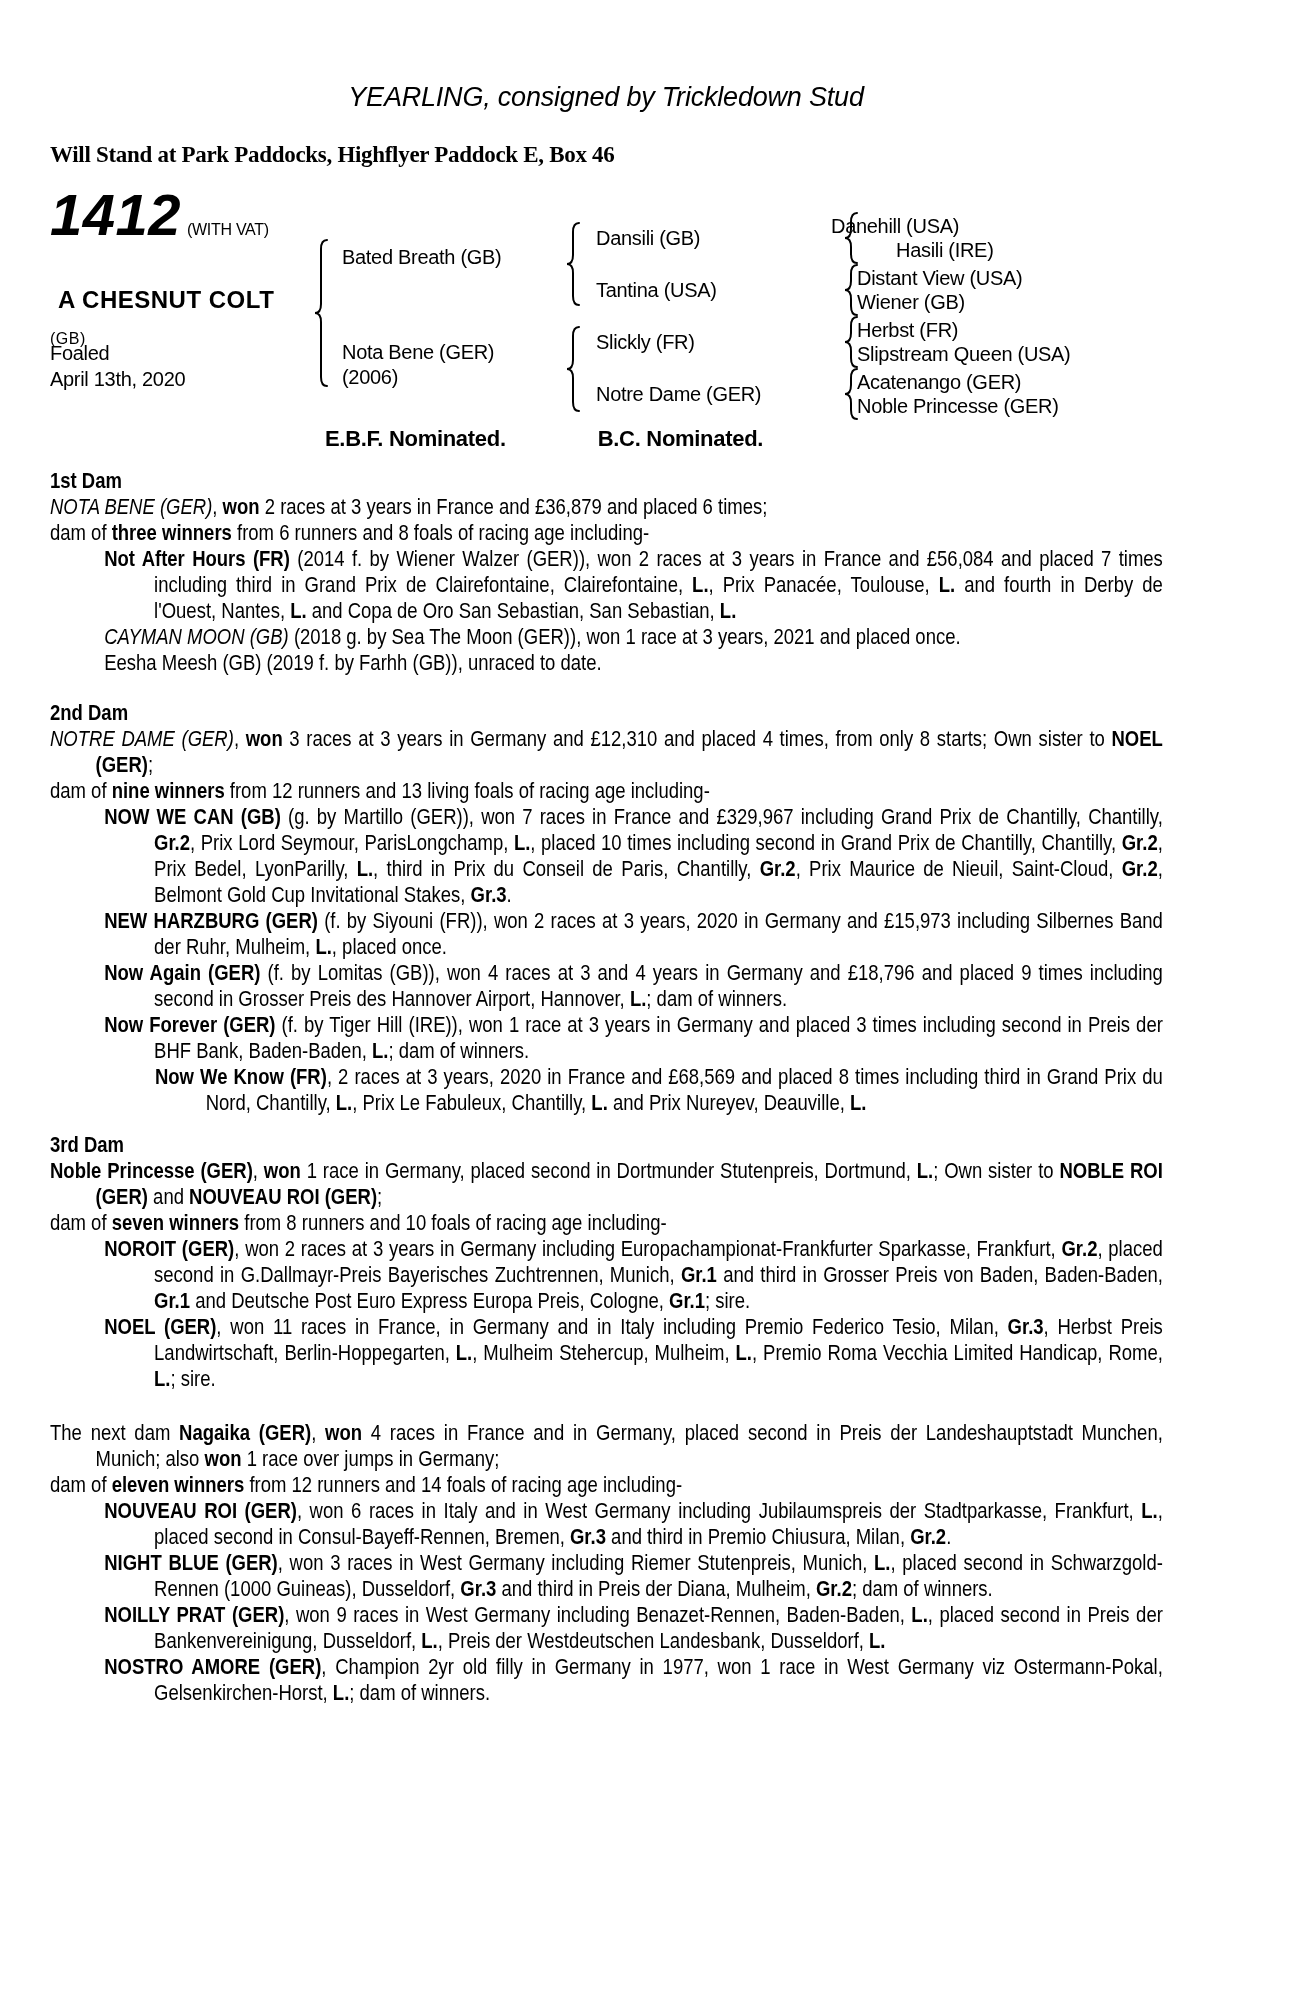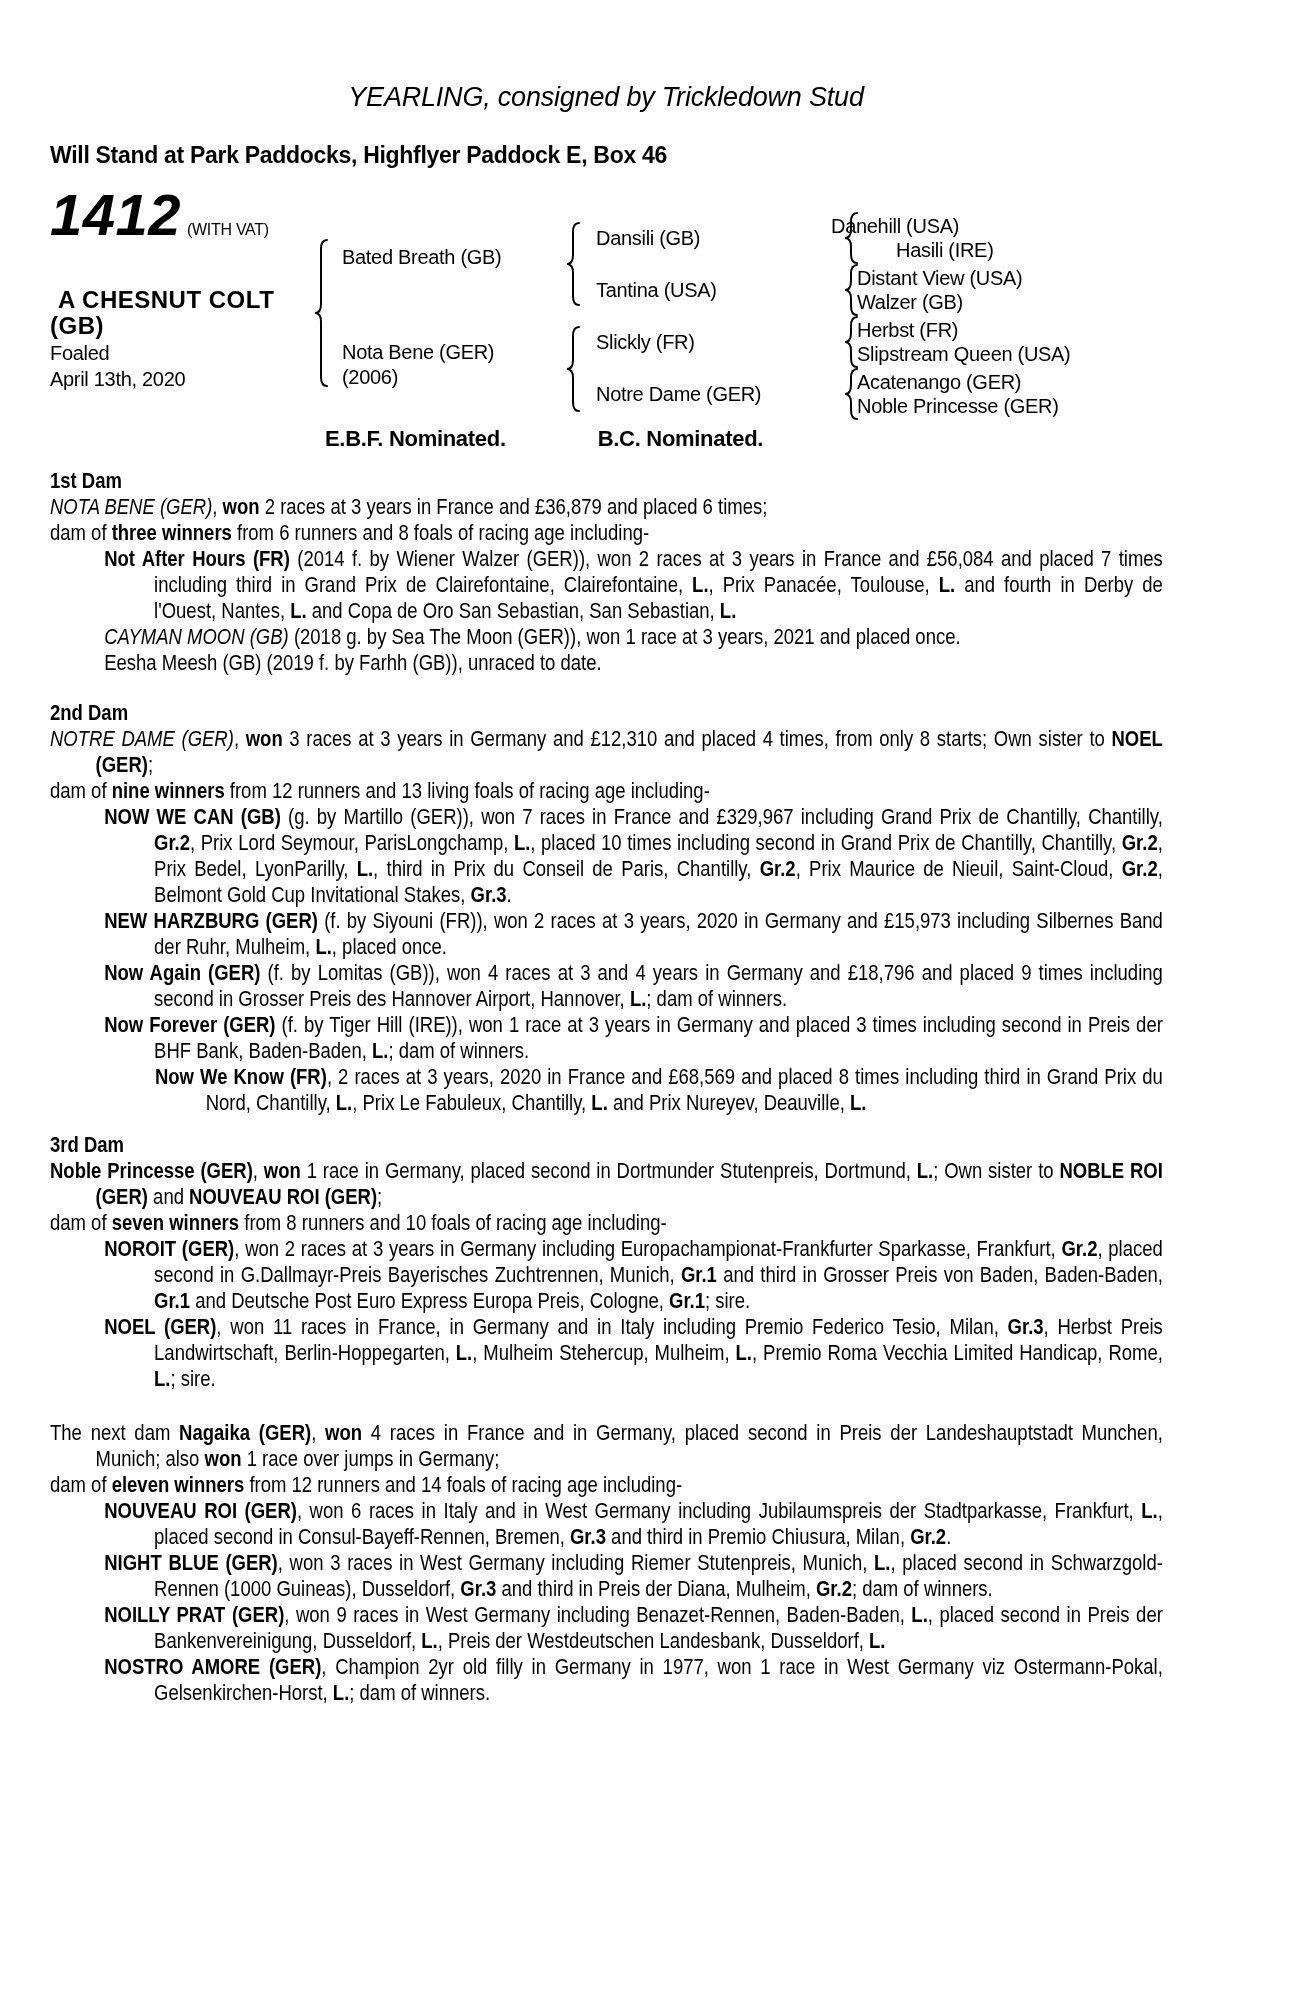--- a/index.html
+++ b/index.html
@@ -1,28 +1,28 @@
 <!DOCTYPE html>
 <html><head>
 <meta charset="utf-8">
 <style>
   html,body{margin:0;padding:0;background:#fff;}
   body{width:1314px;height:2000px;overflow:hidden;color:#000;
        font-family:"Liberation Sans", sans-serif;-webkit-font-smoothing:antialiased;}
   .content{position:relative;margin-left:50px;width:1112px;}
   .title{padding-top:82px;text-align:center;font-style:italic;font-size:27px;line-height:30px;letter-spacing:-0.2px;}
-  .stand{margin-top:30px;font-weight:bold;font-size:23px;line-height:26px;letter-spacing:-0.3px;}
+  .stand{margin-top:30px;font-weight:bold;font-size:23px;line-height:26px;letter-spacing:-0.3px;font-family:Liberation Serif, serif;}
   
   .pedigree{position:relative;height:232px;margin-top:22px;font-size:20px;line-height:22px;letter-spacing:-0.3px;white-space:nowrap;}
   .ped{position:absolute;}
   .lot-line{top:14px;left:0;}
   .lot-num{font-size:58px;font-weight:bold;letter-spacing:0.5px;font-style:italic;}
   .lot-vat{font-size:16px;margin-left:6px;}
   .colt-name{top:99px;left:8px;font-weight:bold;font-size:24px;letter-spacing:0.5px;}
-  .colt-suffix{top:125px;left:0;font-weight:bold;font-size:24px;letter-spacing:0.5px;}
+  .colt-suffix{top:138px;left:0;font-weight:normal;font-size:16px;letter-spacing:0.5px;}
   .foaled{top:152px;left:0;}
   .foal-date{top:178px;left:0;}
   .sire{top:56px;left:292px;}
   .dam{top:151px;left:292px;}
   .dam-year{top:176px;left:292px;}
   .g-ss{top:37px;left:546px;}
   .g-sd{top:89px;left:546px;}
   .g-ds{top:141px;left:546px;}
   .g-dd{top:193px;left:546px;}
   .gg1a{top:25px;left:781px;}  .gg1b{top:49px;left:846px;}
@@ -99,21 +99,21 @@
     <div class="ped dam-year">(2006)</div>
 
     <div class="ped g-ss">Dansili (GB)</div>
     <div class="ped g-sd">Tantina (USA)</div>
     <div class="ped g-ds">Slickly (FR)</div>
     <div class="ped g-dd">Notre Dame (GER)</div>
 
     <div class="ped gg1a">Danehill (USA)</div>
     <div class="ped gg1b">Hasili (IRE)</div>
     <div class="ped gg2a">Distant View (USA)</div>
-    <div class="ped gg2b">Walzer (GB)</div>
+    <div class="ped gg2b">Wiener (GB)</div>
     <div class="ped gg3a">Herbst (FR)</div>
     <div class="ped gg3b">Slipstream Queen (USA)</div>
     <div class="ped gg4a">Acatenango (GER)</div>
     <div class="ped gg4b">Noble Princesse (GER)</div>
   </div>
 
   <div class="noms">
     <span class="ebf">E.B.F. Nominated.</span><span class="bc">B.C. Nominated.</span>
   </div>
 

